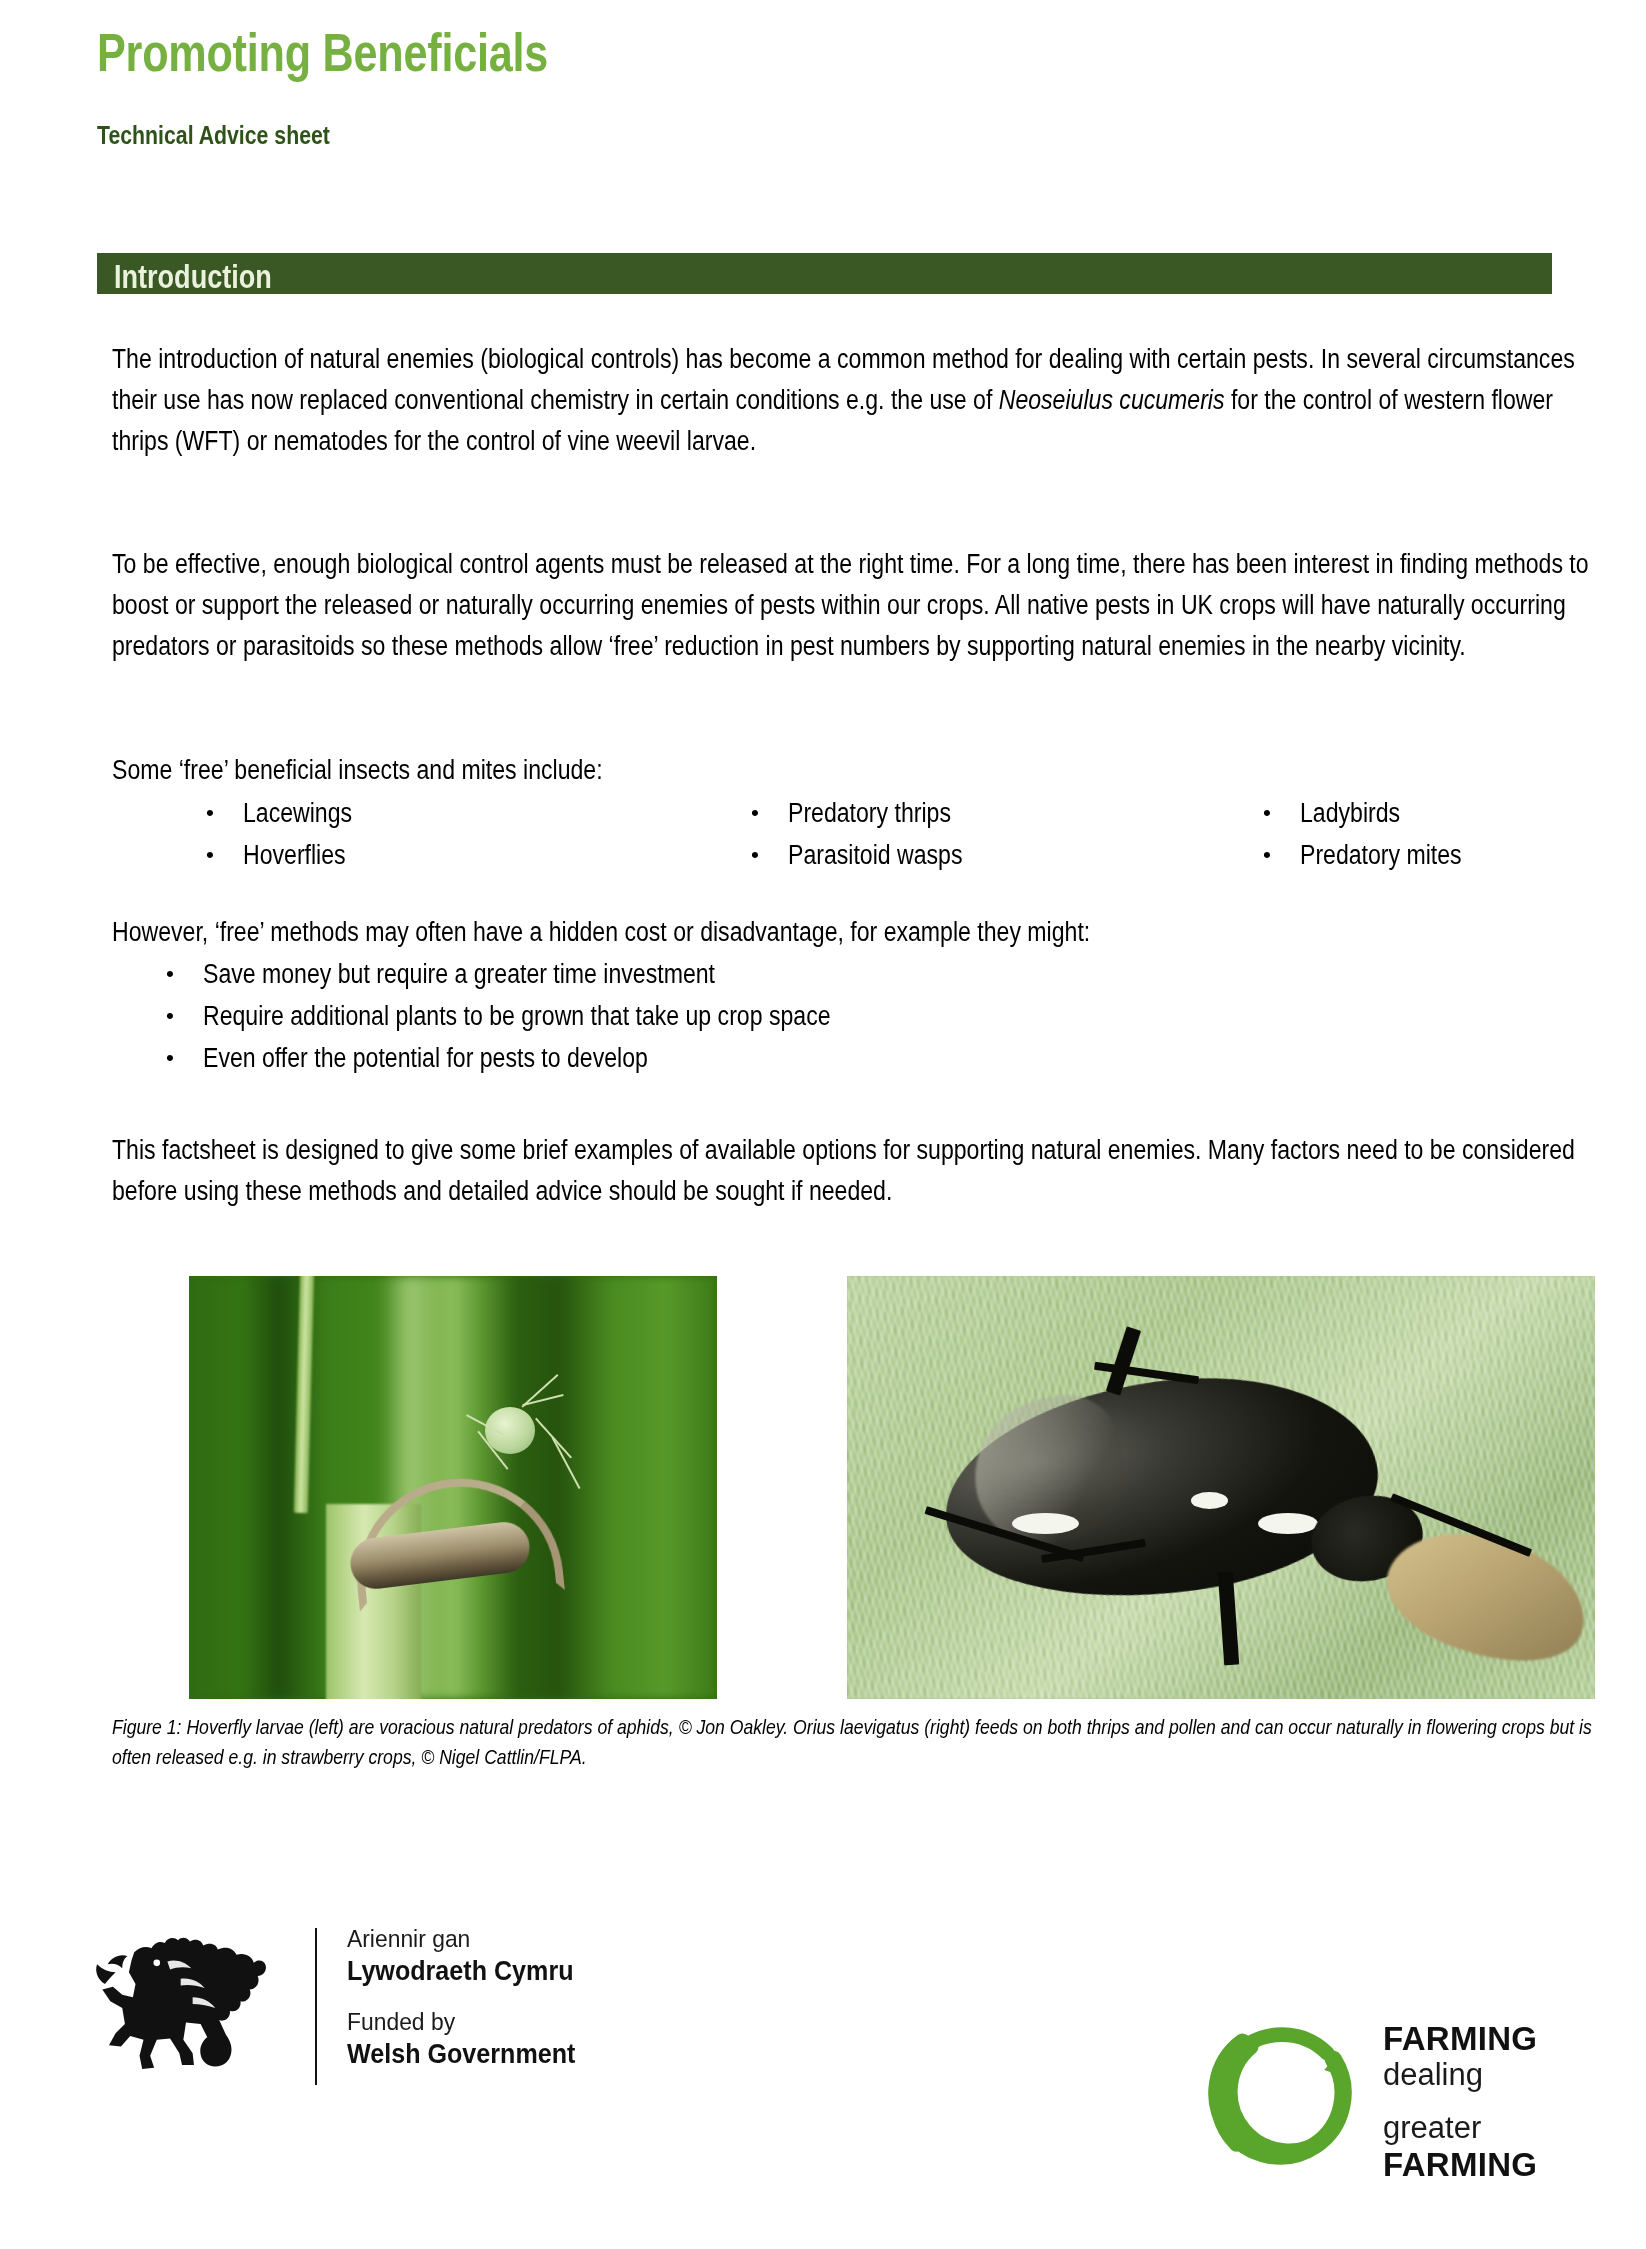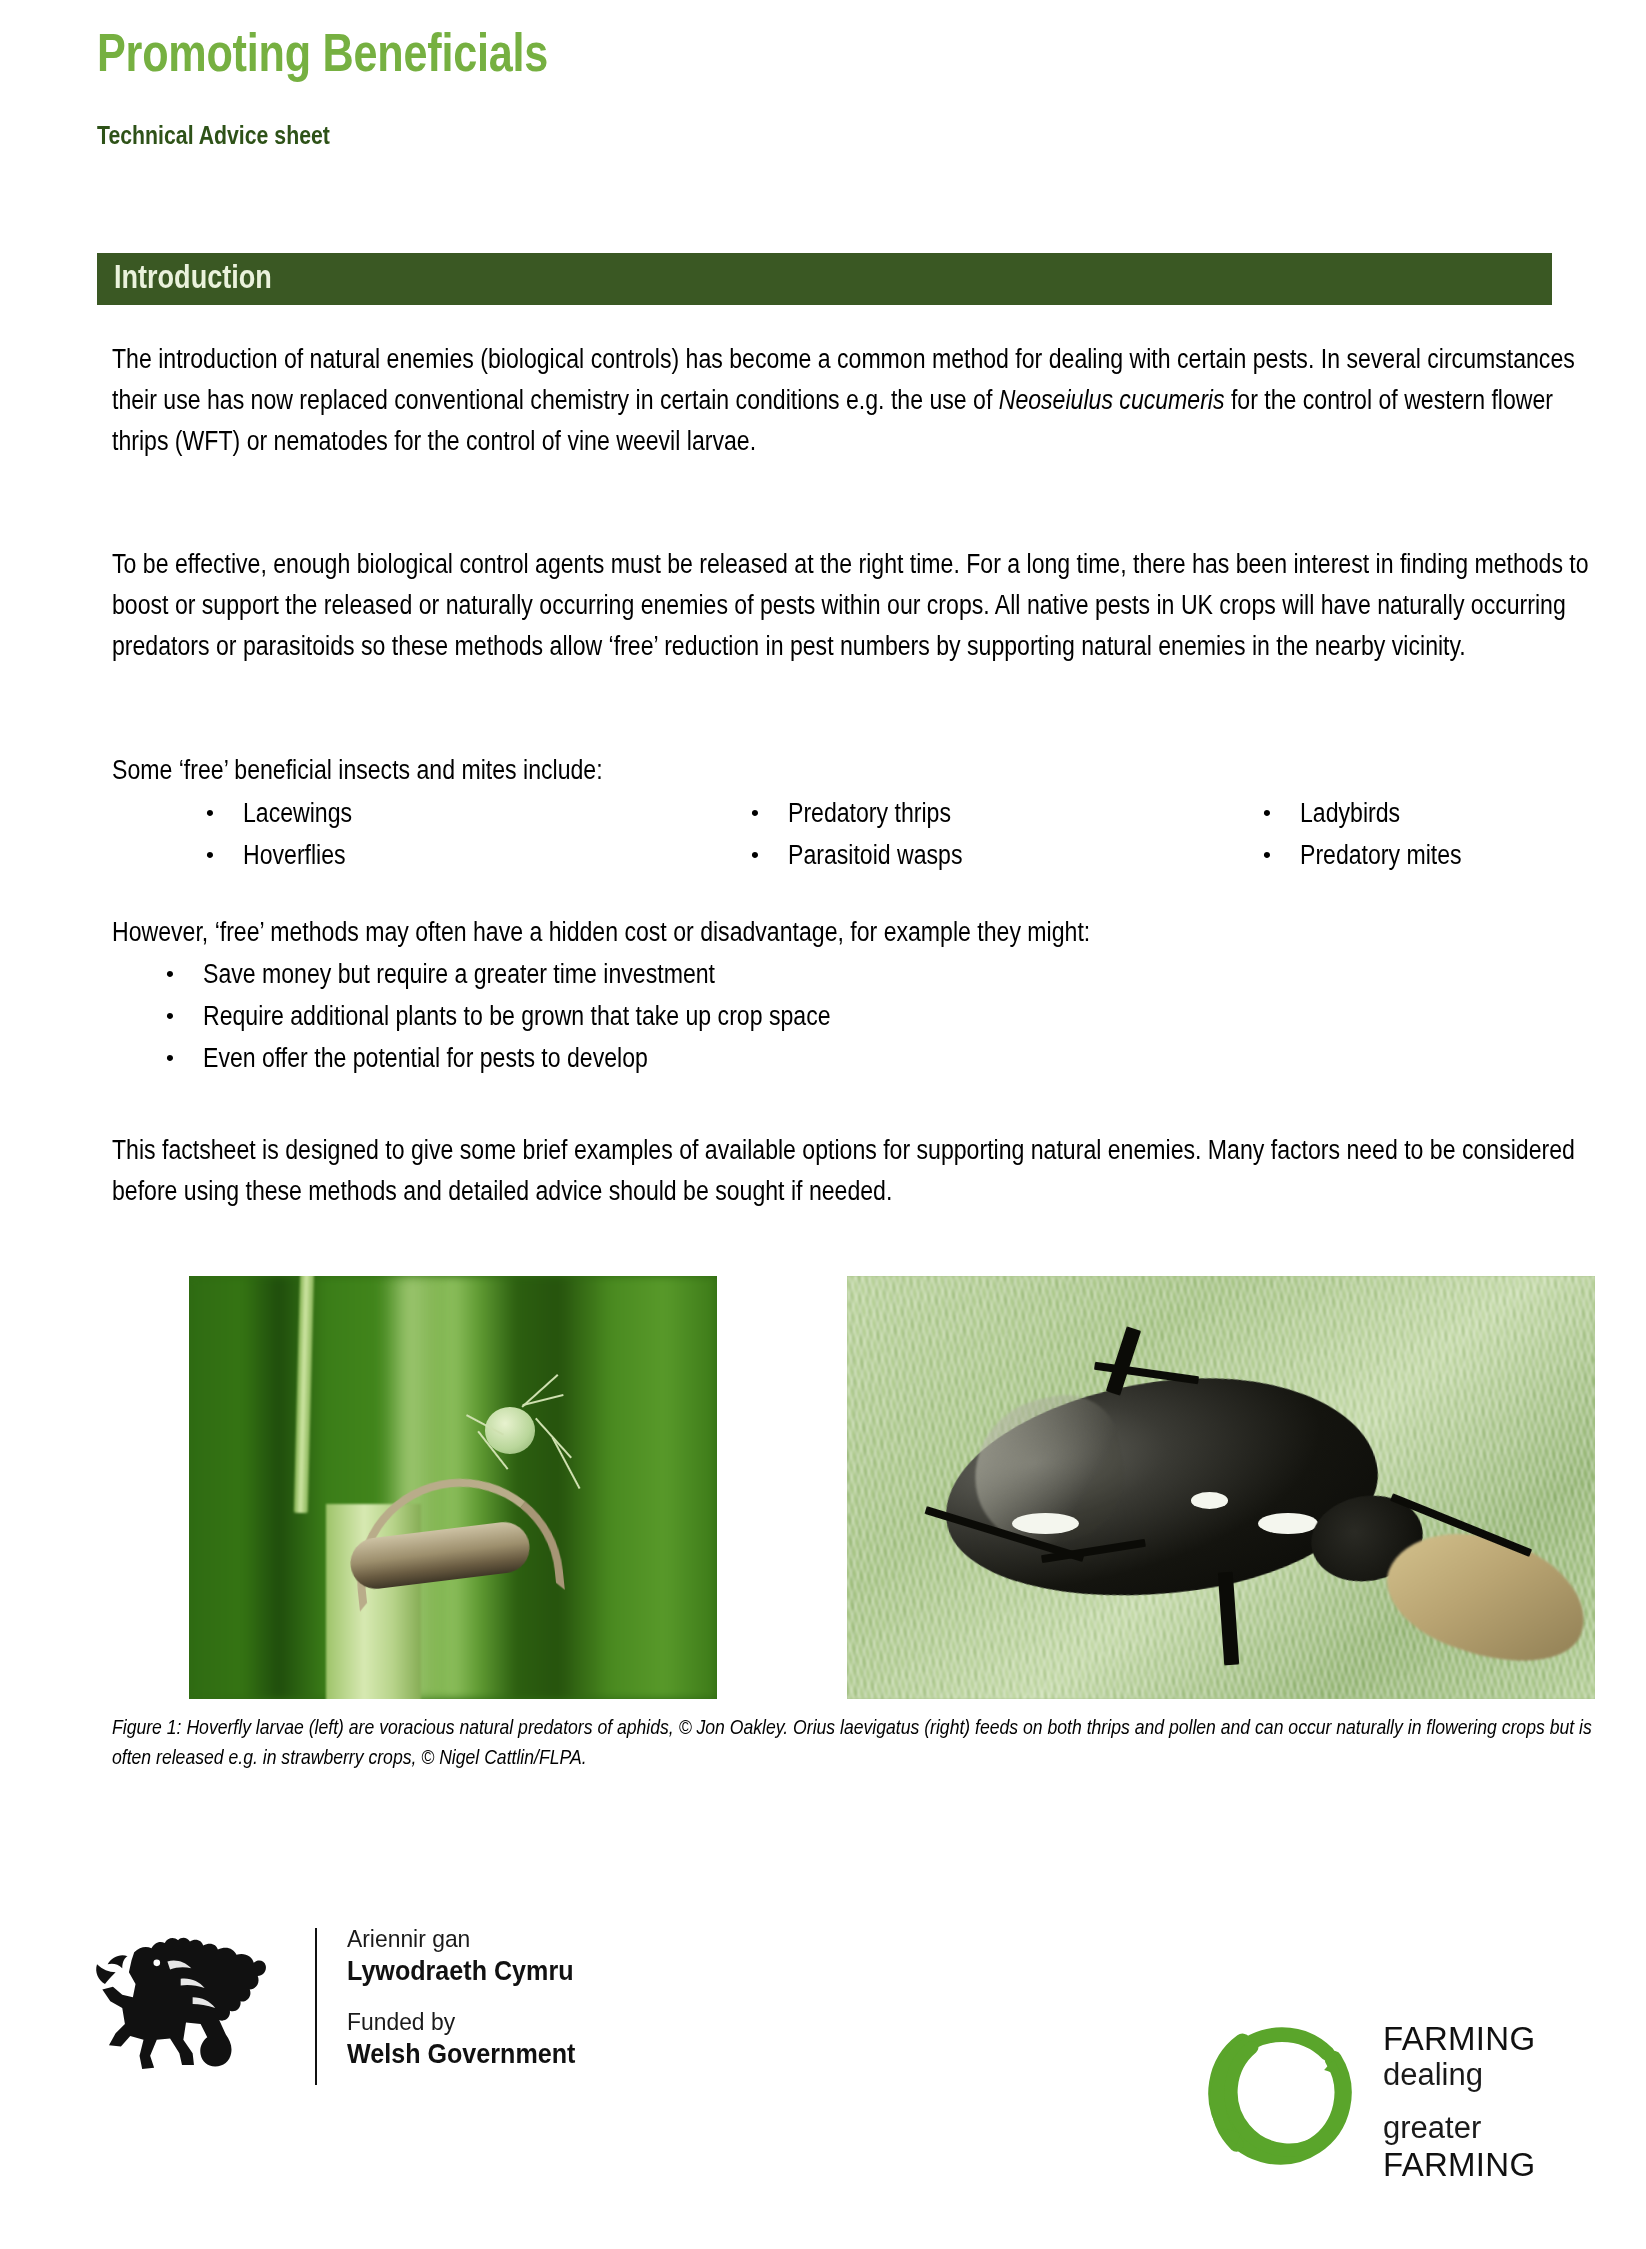--- a/index.html
+++ b/index.html
@@ -40,21 +40,21 @@
     transform-origin: left top;
     white-space: nowrap;
   }
 
   
   .section-bar {
     position: absolute;
     left: 97px;
     top: 253px;
     width: 1455px;
-    height: 52px;
+    height: 41px;
     background: #3A5823;
   }
   .section-bar-label {
     position: absolute;
     left: 17.3px;
     top: 5.3px;
     font-size: 33px;
     font-weight: bold;
     color: #EAF2DC;
     transform: scaleX(0.82);
@@ -307,21 +307,21 @@
     left: 1196px;
     top: 2013px;
     width: 392px;
     height: 173px;
   }
   .fc-mark { position: absolute; left: 0; top: 0; width: 166px; height: 166px; }
   .fc-text { position: absolute; left: 187px; top: 6.6px; }
   .fc-bold {
     font-size: 33px;
     line-height: 37px;
-    font-weight: normal;
+    font-weight: bold;
     color: #111111;
     letter-spacing: 0.3px;
     white-space: nowrap;
   }
   .fc-reg {
     font-size: 31px;
     line-height: 36px;
     color: #1a1a1a;
     white-space: nowrap;
   }

